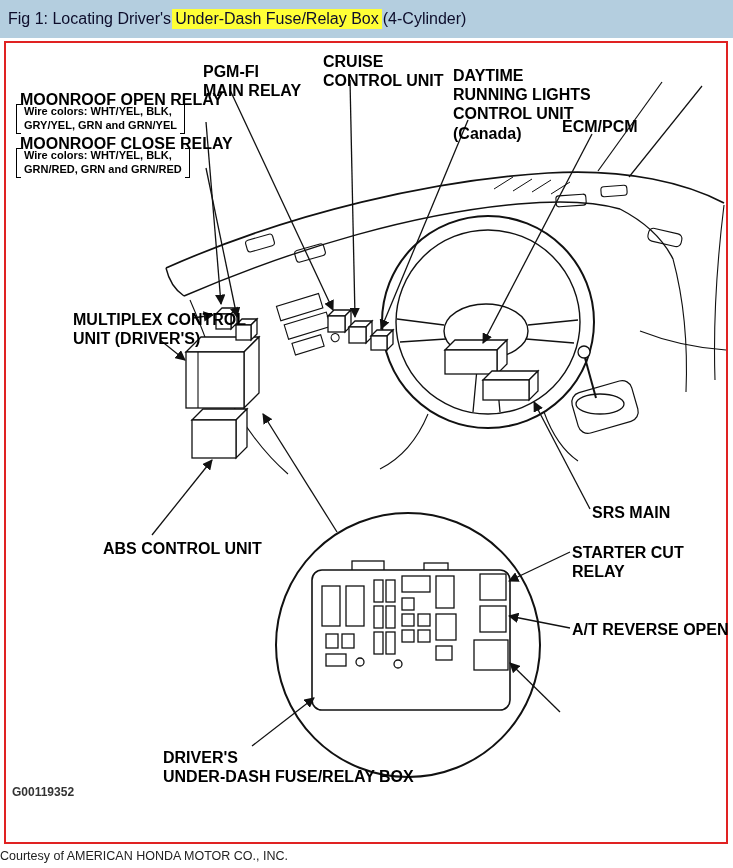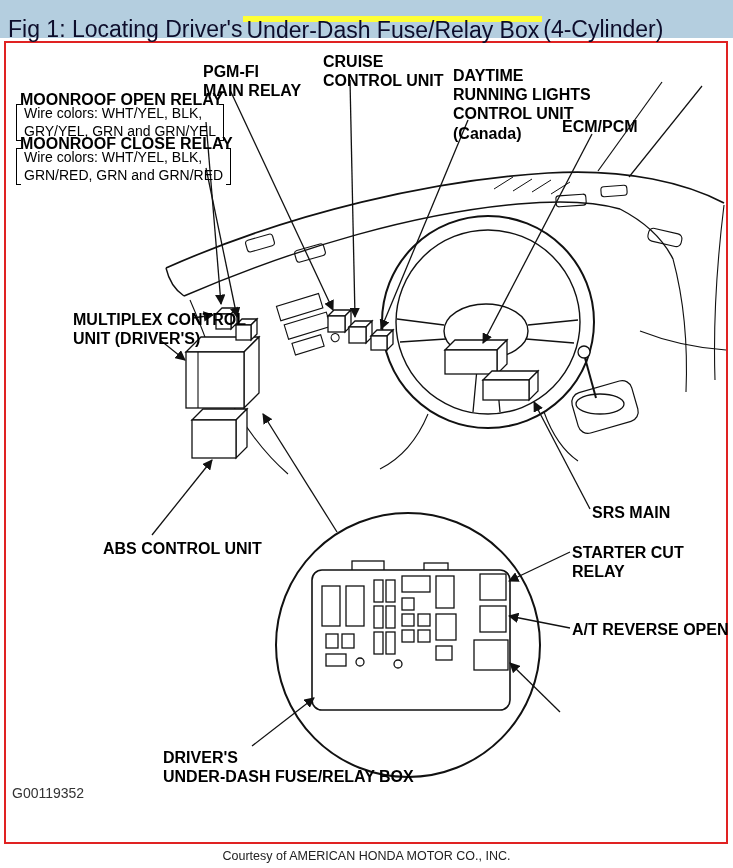--- a/index.html
+++ b/index.html
@@ -1,29 +1,29 @@
 <!DOCTYPE html>
 <html><head>
 <meta charset="utf-8">
 <style>
   *{margin:0;padding:0;box-sizing:border-box}
   html,body{background:#ffffff}
   .page{position:relative;width:733px;height:868px;background:#fff;font-family:"Liberation Sans",sans-serif;overflow:hidden}
-  .titlebar{position:absolute;left:0;top:0;width:733px;height:38px;background:#b4cedf;display:flex;padding:16px 8px;font-size:23px;color:#0d0d2b;z-index:3}
+  .titlebar{position:absolute;left:0;top:0;width:733px;height:38px;background:#b4cedf;display:flex;align-items:center;padding:8px 8px;font-size:16px;color:#0d0d2b;z-index:3}
   .hl{background:#ffff36;padding:1px 3px;margin:0 1px}
   .frame{position:absolute;left:4px;top:41px;width:724px;height:803px;border:2px solid #e02222;background:#fff;z-index:0}
   .draw{position:absolute;left:0;top:0;z-index:1}
   .lbl{position:absolute;font-weight:bold;font-size:16px;line-height:1.2;color:#000;white-space:pre-line;z-index:2}
   .wirebox{position:absolute;display:flex;align-items:stretch;z-index:2}
-  .wirebox .txt{font-size:14px;font-weight:normal;line-height:1.25;white-space:pre-line;padding:1px 3px;color:#000}
+  .wirebox .txt{font-size:11px;font-weight:bold;line-height:1.25;white-space:pre-line;padding:1px 3px;color:#000}
   .br{width:5px}
   .br-l{border:1.5px solid #000;border-right:none}
   .br-r{border:1.5px solid #000;border-left:none}
-  .figid{position:absolute;left:12px;top:785px;font-size:14px;font-weight:normal;color:#333;z-index:2}
-  .courtesy{position:absolute;left:0;top:849px;width:733px;text-align:center;font-size:12.5px;color:#222;z-index:2}
+  .figid{position:absolute;left:12px;top:785px;font-size:12px;font-weight:bold;color:#333;z-index:2}
+  .courtesy{position:absolute;left:0;top:849px;width:733px;text-align:left;font-size:12.5px;color:#222;z-index:2}
 </style>
 </head>
 <body>
 
 <div class="page">
 
   <header class="titlebar">
     <span>Fig 1: Locating Driver's </span>
       <span class="hl">Under-Dash Fuse/Relay Box</span>
       <span> (4-Cylinder)</span>

